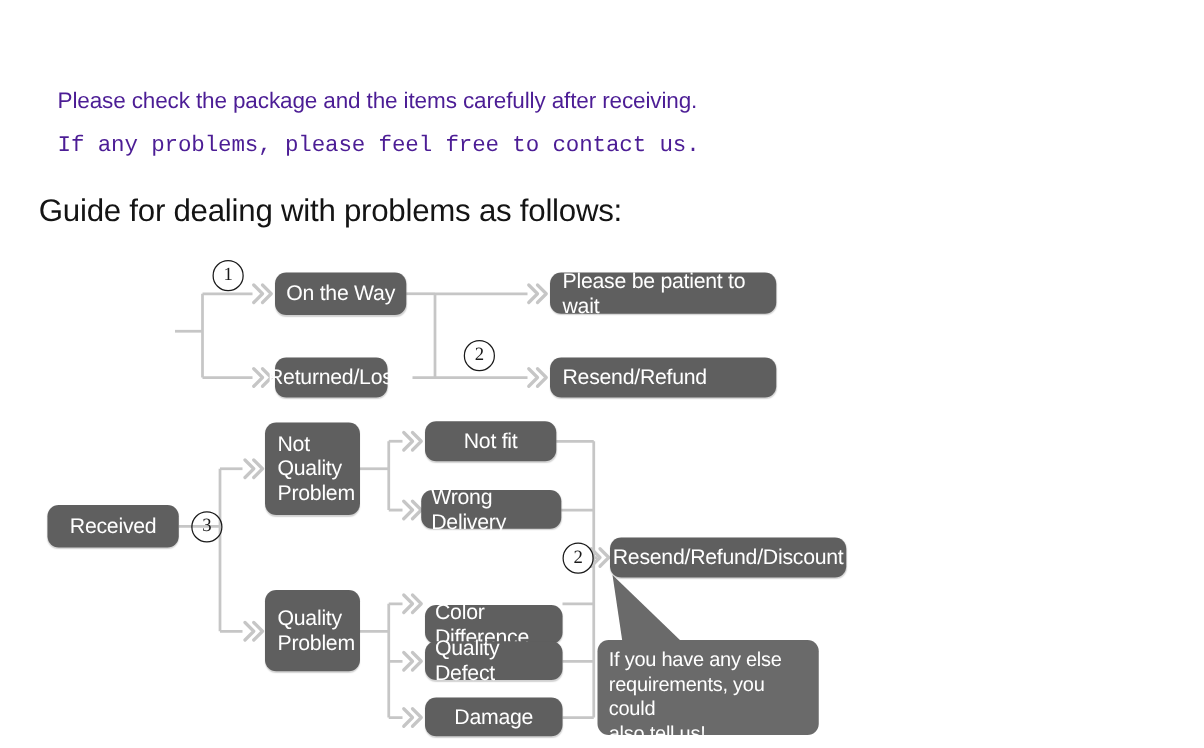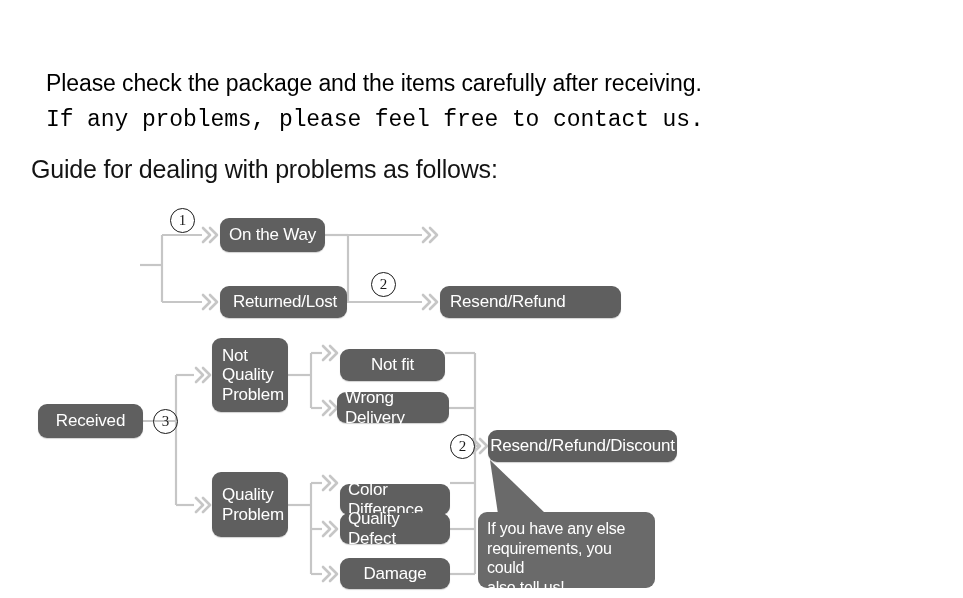--- a/index.html
+++ b/index.html
@@ -27,22 +27,22 @@
     top: 8px;
     font-family: "Liberation Serif", serif;
     font-weight: bold;
     font-size: 38px;
     letter-spacing: -0.5px;
     color: #1b3c7c;
     white-space: nowrap;
   }
   .body-line {
     position: absolute;
-    font-size: 23px;
-    color: #000000;
+    font-size: 18px;
+    color: #4c1d95;
     white-space: nowrap;
     letter-spacing: -0.1px;
   }
   #body-line-1 { left: 46px; top: 70px; }
   #body-line-2 { left: 46px; top: 107px; font-family: Liberation Mono, monospace; }
   #guide-heading {
     position: absolute;
     left: 31px;
     top: 155px;
     font-size: 25px;
@@ -200,35 +200,36 @@
       <use href="#chev" x="473" y="446"></use>
     </svg>
 
     <svg id="callout-tail" viewBox="0 0 70 62" xmlns="http://www.w3.org/2000/svg">
       <path d="M6,2 L62,56 L14,56 Z" fill="#6a6a6a"></path>
     </svg>
 
 
     <div class="node center" style="left:220px; top:218px; width:105px; height:34px;">On the Way</div>
 
-    <div class="node center" style="left:220px; top:286px; width:127px; height:32px;padding-left:11px;">Returned/Lost</div>
-
+    <div class="node center" style="left:220px; top:286px; width:90px; height:32px;padding-left:11px;">Returned/Lost</div>
+
+    <div class="node left" style="left:440px; top:218px; width:181px; height:33px;">Please be patient to wait</div>
 
     <div class="node left" style="left:440px; top:286px; width:181px; height:32px;">Resend/Refund</div>
 
     <div class="node center" style="left:38px; top:404px; width:105px; height:34px;">Received</div>
 
     <div class="node left" style="left:212px; top:338px; width:76px; height:74px;">Not
 Quality
 Problem</div>
 
     <div class="node left" style="left:212px; top:472px; width:76px; height:65px;">Quality
 Problem</div>
 
-    <div class="node center" style="left:340px; top:337px; width:105px; height:32px;margin-top:12px;">Not fit</div>
+    <div class="node center" style="left:340px; top:337px; width:105px; height:32px;">Not fit</div>
 
     <div class="node center" style="left:337px; top:392px; width:112px; height:31px;">Wrong Delivery</div>
 
     <div class="node center" style="left:340px; top:484px; width:110px; height:31px;">Color Difference</div>
 
     <div class="node center" style="left:340px; top:513px; width:110px; height:31px;">Quality Defect</div>
 
     <div class="node center" style="left:340px; top:558px; width:110px; height:31px;">Damage</div>
 
     <div class="node center" style="left:488px; top:430px; width:189px; height:32px;">Resend/Refund/Discount</div>

